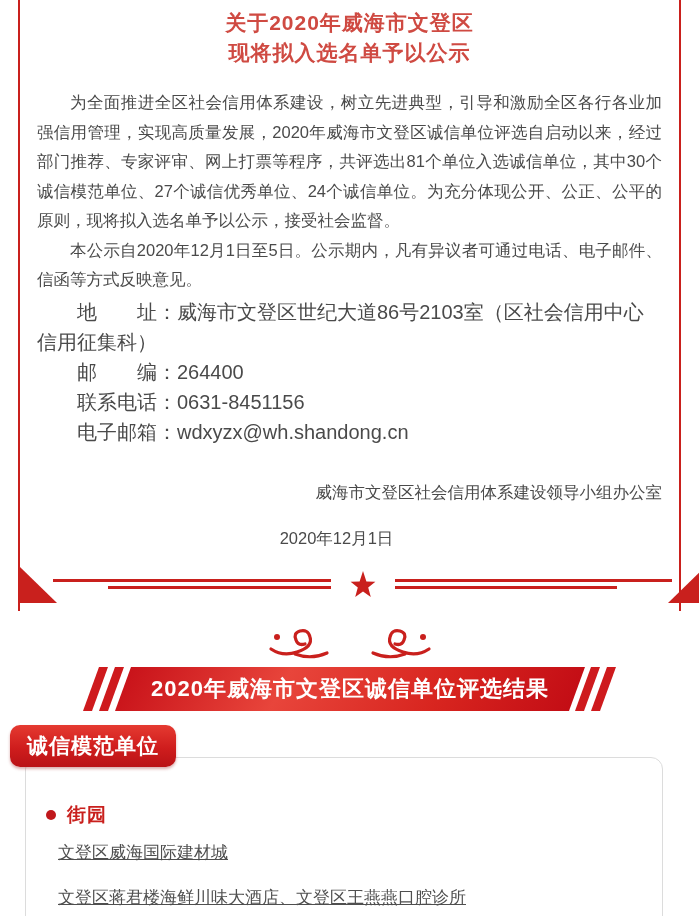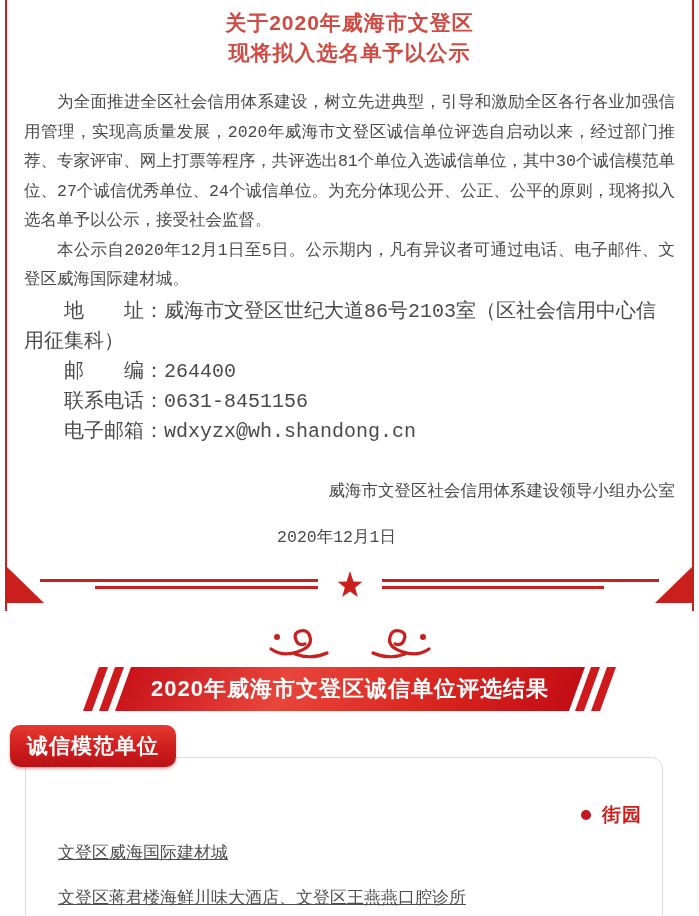--- a/index.html
+++ b/index.html
@@ -9,35 +9,35 @@
     position: relative;
     width: 699px;
     height: 916px;
     margin: 0 auto;
     background: #ffffff;
     overflow: hidden;
   }
 
   
   .notice-card {
-    margin: 0 5px;
+    margin: 0 18px;
     border-left: 2px solid #c9201d;
     border-right: 2px solid #c9201d;
     padding-top: 8px;
     background: #ffffff;
   }
   .notice-title {
     text-align: center;
     color: #cf4a42;
     font-weight: bold;
     font-size: 21px;
     line-height: 30px;
     letter-spacing: 1px;
   }
-  .notice-body { padding: 0 17px; margin-top: 20px; font-family: Liberation Mono, monospace; }
+  .notice-body { padding: 0 17px; margin-top: 20px; }
   .notice-body p {
     font-size: 16.5px;
     line-height: 29.5px;
     color: #4a4a4a;
     text-indent: 2em;
     text-align: justify;
   }
   .contact-block { margin-top: 2px; }
   .contact-line {
     font-size: 20px;
@@ -124,21 +124,20 @@
     border: 1px solid #dcdcdc;
     border-radius: 12px;
     background: #ffffff;
     padding: 44px 20px 24px 20px;
     height: 300px;
   }
   .category-row {
     display: flex;
     align-items: center;
     gap: 11px;
-    justify-content: flex-end;
   }
   .bullet-dot {
     width: 10px;
     height: 10px;
     border-radius: 50%;
     background: #c0181c;
     flex: 0 0 auto;
   }
   .category-label {
     color: #c9201d;
@@ -161,21 +160,21 @@
 <div class="page">
 
   <div class="notice-card">
     <div class="notice-title">
       <div>关于2020年威海市文登区</div>
       <div>现将拟入选名单予以公示</div>
     </div>
 
     <div class="notice-body">
       <p>为全面推进全区社会信用体系建设，树立先进典型，引导和激励全区各行各业加强信用管理，实现高质量发展，2020年威海市文登区诚信单位评选自启动以来，经过部门推荐、专家评审、网上打票等程序，共评选出81个单位入选诚信单位，其中30个诚信模范单位、27个诚信优秀单位、24个诚信单位。为充分体现公开、公正、公平的原则，现将拟入选名单予以公示，接受社会监督。</p>
-      <p>本公示自2020年12月1日至5日。公示期内，凡有异议者可通过电话、电子邮件、文登区威海国际建材城。</p>
+      <p>本公示自2020年12月1日至5日。公示期内，凡有异议者可通过电话、电子邮件、信函等方式反映意见。</p>
 
       <div class="contact-block">
         <div class="contact-line">
           <span>地　　址：</span><span>威海市文登区世纪大道86号2103室（区社会信用中心信用征集科）</span>
         </div>
         <div class="contact-line">
           <span>邮　　编：</span><span>264400</span>
         </div>
         <div class="contact-line">
           <span>联系电话：</span><span>0631-8451156</span>

